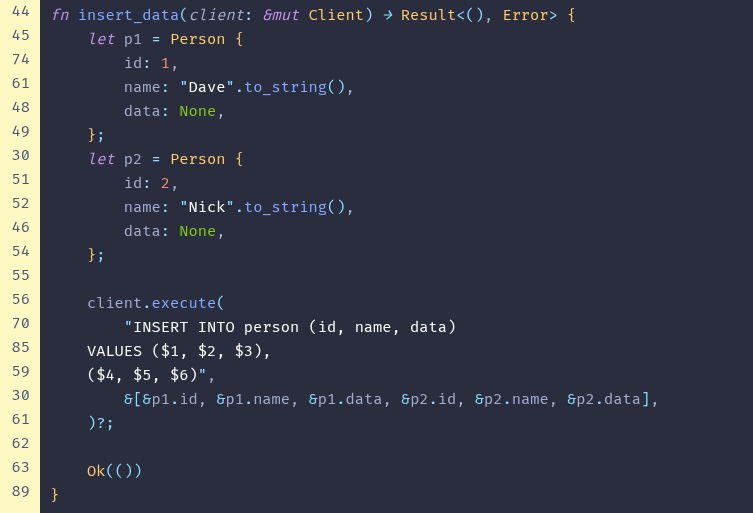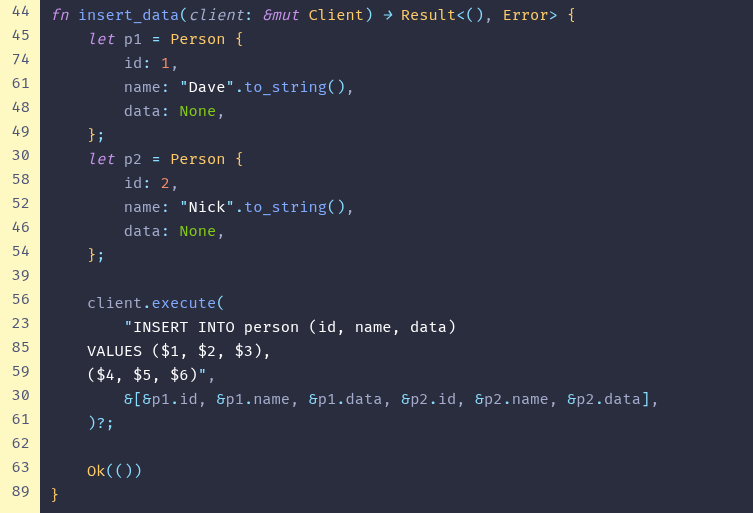--- a/index.html
+++ b/index.html
@@ -52,27 +52,27 @@
 <body>
 
 <div class="gutter" id="gutter">
     <div>44</div>
     <div>45</div>
     <div>74</div>
     <div>61</div>
     <div>48</div>
     <div>49</div>
     <div>30</div>
-    <div>58</div>
+    <div>51</div>
     <div>52</div>
     <div>46</div>
     <div>54</div>
-    <div>39</div>
+    <div>55</div>
     <div>56</div>
-    <div>23</div>
+    <div>70</div>
     <div>85</div>
     <div>59</div>
     <div>30</div>
     <div>61</div>
     <div>62</div>
     <div>63</div>
     <div>89</div>
   </div>
 <div class="code" id="code"><div class="line"><span class="kw">fn </span><span class="fn">insert_data</span><span class="punc">(</span><span class="param">client</span><span class="op">: </span><span class="amp">&amp;</span><span class="mut">mut</span><span class="type"> Client</span><span class="punc">)</span><span class="opit"> → </span><span class="type">Result</span><span class="punc">&lt;()</span><span class="white">, </span><span class="type">Error</span><span class="punc">&gt; </span><span class="brace">{</span></div><div class="line"><span class="white">    </span><span class="kw">let</span><span class="white"> p1 </span><span class="op">=</span><span class="white"> </span><span class="type">Person</span><span class="white"> </span><span class="brace">{</span></div><div class="line"><span class="white">        </span><span class="prop">id</span><span class="op">:</span><span class="white"> </span><span class="num">1</span><span class="white">,</span></div><div class="line"><span class="white">        </span><span class="prop">name</span><span class="op">:</span><span class="white"> </span><span class="punc">"</span><span class="str">Dave</span><span class="punc">"</span><span class="op">.</span><span class="fn">to_string</span><span class="punc">()</span><span class="white">,</span></div><div class="line"><span class="white">        </span><span class="prop">data</span><span class="op">:</span><span class="white"> </span><span class="none">None</span><span class="white">,</span></div><div class="line"><span class="white">    </span><span class="brace">}</span><span class="punc">;</span></div><div class="line"><span class="white">    </span><span class="kw">let</span><span class="white"> p2 </span><span class="op">=</span><span class="white"> </span><span class="type">Person</span><span class="white"> </span><span class="brace">{</span></div><div class="line"><span class="white">        </span><span class="prop">id</span><span class="op">:</span><span class="white"> </span><span class="num">2</span><span class="white">,</span></div><div class="line"><span class="white">        </span><span class="prop">name</span><span class="op">:</span><span class="white"> </span><span class="punc">"</span><span class="str">Nick</span><span class="punc">"</span><span class="op">.</span><span class="fn">to_string</span><span class="punc">()</span><span class="white">,</span></div><div class="line"><span class="white">        </span><span class="prop">data</span><span class="op">:</span><span class="white"> </span><span class="none">None</span><span class="white">,</span></div><div class="line"><span class="white">    </span><span class="brace">}</span><span class="punc">;</span></div><div class="line">&nbsp;</div><div class="line"><span class="white">    client</span><span class="op">.</span><span class="fn">execute</span><span class="punc">(</span></div><div class="line"><span class="white">        </span><span class="punc">"</span><span class="str">INSERT INTO person (id, name, data)</span></div><div class="line"><span class="str">    VALUES ($1, $2, $3),</span></div><div class="line"><span class="str">    ($4, $5, $6)</span><span class="punc">"</span><span class="white">,</span></div><div class="line"><span class="white">        </span><span class="op">&amp;</span><span class="punc">[</span><span class="op">&amp;</span><span class="white">p1</span><span class="op">.</span><span class="white">id</span><span class="white">, </span><span class="op">&amp;</span><span class="white">p1</span><span class="op">.</span><span class="white">name</span><span class="white">, </span><span class="op">&amp;</span><span class="white">p1</span><span class="op">.</span><span class="white">data</span><span class="white">, </span><span class="op">&amp;</span><span class="white">p2</span><span class="op">.</span><span class="white">id</span><span class="white">, </span><span class="op">&amp;</span><span class="white">p2</span><span class="op">.</span><span class="white">name</span><span class="white">, </span><span class="op">&amp;</span><span class="white">p2</span><span class="op">.</span><span class="white">data</span><span class="punc">]</span><span class="white">,</span></div><div class="line"><span class="white">    </span><span class="punc">)</span><span class="op">?</span><span class="punc">;</span></div><div class="line">&nbsp;</div><div class="line"><span class="white">    </span><span class="type">Ok</span><span class="punc">(())</span></div><div class="line"><span class="brace">}</span></div></div>
 

